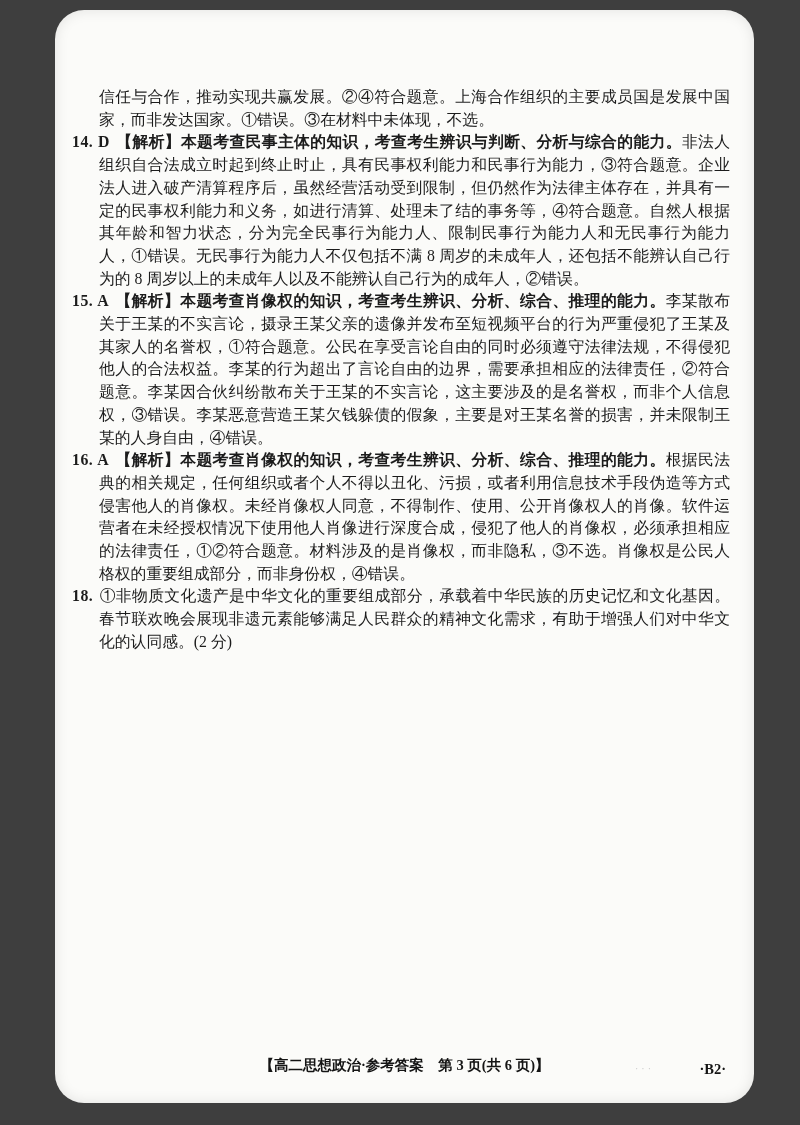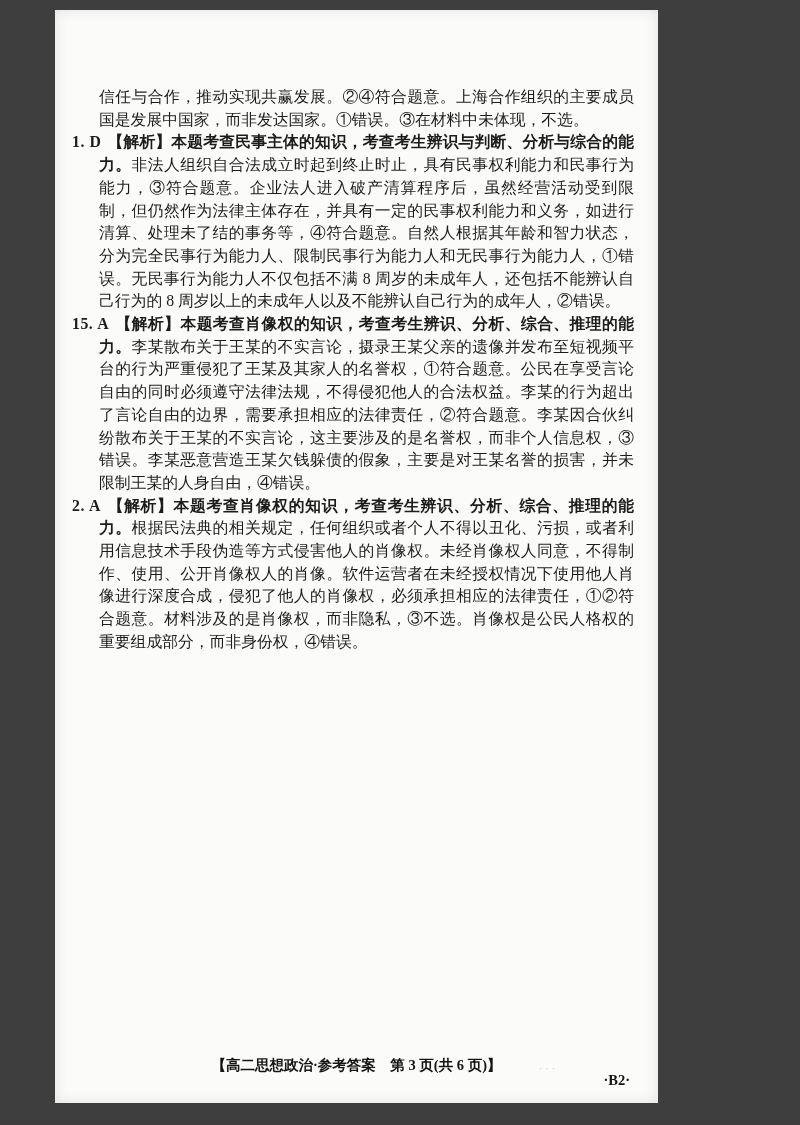--- a/index.html
+++ b/index.html
@@ -7,24 +7,25 @@
   body {
     background: #3e3e3e;
     font-family: "Liberation Serif", "DejaVu Serif", serif;
     position: relative;
     overflow: hidden;
   }
   .page {
     position: absolute;
     left: 55px;
     top: 10px;
-    width: 603px;
+    width: 699px;
     height: 1093px;
     background: #fbfbf9;
     box-shadow: inset 0 0 14px rgba(0,0,0,0.10);
+    border-radius: 29px;
   }
   .content {
     padding: 76px 24px 0 17px;
     font-size: 15.8px;
     line-height: 22.7px;
     color: #1c1c1c;
     text-align: justify;
   }
   .para { text-align: justify; }
   .hanging { padding-left: 27px; text-indent: -27px; }
@@ -36,48 +37,49 @@
     left: 0; right: 0;
     bottom: 28px;
     text-align: center;
     font-weight: 700;
     font-size: 14.5px;
     color: #141414;
   }
   .footer-right {
     position: absolute;
     right: 28px;
-    top: 16px;
+    top: 5px;
     font-weight: 700;
   }
   .footer-artifact {
     position: absolute;
     right: 100px;
     top: 7px;
     color: #c9c9c9;
     font-size: 10px;
     letter-spacing: 3px;
     font-weight: 400;
   }
 </style>
 </head>
 <body>
 
 <div class="page">
   <div class="content">
 
     <p class="para indent">信任与合作，推动实现共赢发展。②④符合题意。上海合作组织的主要成员国是发展中国家，而非发达国家。①错误。③在材料中未体现，不选。</p>
 
-    <p class="para hanging"><span class="num">1. D</span><span class="bold">【解析】本题考查民事主体的知识，考查考生辨识与判断、分析与综合的能力。</span><span>非法人组织自合法成立时起到终止时止，具有民事权利能力和民事行为能力，③符合题意。企业法人进入破产清算程序后，虽然经营活动受到限制，但仍然作为法律主体存在，并具有一定的民事权利能力和义务，如进行清算、处理未了结的事务等，④符合题意。自然人根据其年龄和智力状态，分为完全民事行为能力人、限制民事行为能力人和无民事行为能力人，①错误。无民事行为能力人不仅包括不满 8 周岁的未成年人，还包括不能辨认自己行为的 8 周岁以上的未成年人以及不能辨认自己行为的成年人，②错误。</span></p>
+    <p class="para hanging"><span class="num">14. D</span><span class="bold">【解析】本题考查民事主体的知识，考查考生辨识与判断、分析与综合的能力。</span><span>非法人组织自合法成立时起到终止时止，具有民事权利能力和民事行为能力，③符合题意。企业法人进入破产清算程序后，虽然经营活动受到限制，但仍然作为法律主体存在，并具有一定的民事权利能力和义务，如进行清算、处理未了结的事务等，④符合题意。自然人根据其年龄和智力状态，分为完全民事行为能力人、限制民事行为能力人和无民事行为能力人，①错误。无民事行为能力人不仅包括不满 8 周岁的未成年人，还包括不能辨认自己行为的 8 周岁以上的未成年人以及不能辨认自己行为的成年人，②错误。</span></p>
 
     <p class="para hanging"><span class="num">15. A</span><span class="bold">【解析】本题考查肖像权的知识，考查考生辨识、分析、综合、推理的能力。</span><span>李某散布关于王某的不实言论，摄录王某父亲的遗像并发布至短视频平台的行为严重侵犯了王某及其家人的名誉权，①符合题意。公民在享受言论自由的同时必须遵守法律法规，不得侵犯他人的合法权益。李某的行为超出了言论自由的边界，需要承担相应的法律责任，②符合题意。李某因合伙纠纷散布关于王某的不实言论，这主要涉及的是名誉权，而非个人信息权，③错误。李某恶意营造王某欠钱躲债的假象，主要是对王某名誉的损害，并未限制王某的人身自由，④错误。</span></p>
 
-    <p class="para hanging"><span class="num">2. A</span><span class="bold">【解析】本题考查肖像权的知识，考查考生辨识、分析、综合、推理的能力。</span><span>根据民法典的相关规定，任何组织或者个人不得以丑化、污损，或者利用信息技术手段伪造等方式侵害他人的肖像权。未经肖像权人同意，不得制作、使用、公开肖像权人的肖像。软件运营者在未经授权情况下使用他人肖像进行深度合成，侵犯了他人的肖像权，必须承担相应的法律责任，①②符合题意。材料涉及的是肖像权，而非隐私，③不选。肖像权是公民人格权的重要组成部分，而非身份权，④错误。</span></p>
+    <p class="para hanging"><span class="num">16. A</span><span class="bold">【解析】本题考查肖像权的知识，考查考生辨识、分析、综合、推理的能力。</span><span>根据民法典的相关规定，任何组织或者个人不得以丑化、污损，或者利用信息技术手段伪造等方式侵害他人的肖像权。未经肖像权人同意，不得制作、使用、公开肖像权人的肖像。软件运营者在未经授权情况下使用他人肖像进行深度合成，侵犯了他人的肖像权，必须承担相应的法律责任，①②符合题意。材料涉及的是肖像权，而非隐私，③不选。肖像权是公民人格权的重要组成部分，而非身份权，④错误。</span></p>
 
 
+    <p class="para hanging"><span class="num">18.</span><span>①非物质文化遗产是中华文化的重要组成部分，承载着中华民族的历史记忆和文化基因。春节联欢晚会展现非遗元素能够满足人民群众的精神文化需求，有助于增强人们对中华文化的认同感。(2 分)</span></p>
 
 
   </div>
 
   <div class="footer">
     <span class="footer-artifact">···</span>
     <span class="footer-center">【高二思想政治·参考答案　第 3 页(共 6 页)】</span>
     <span class="footer-right">·B2·</span>
   </div>
 </div>

